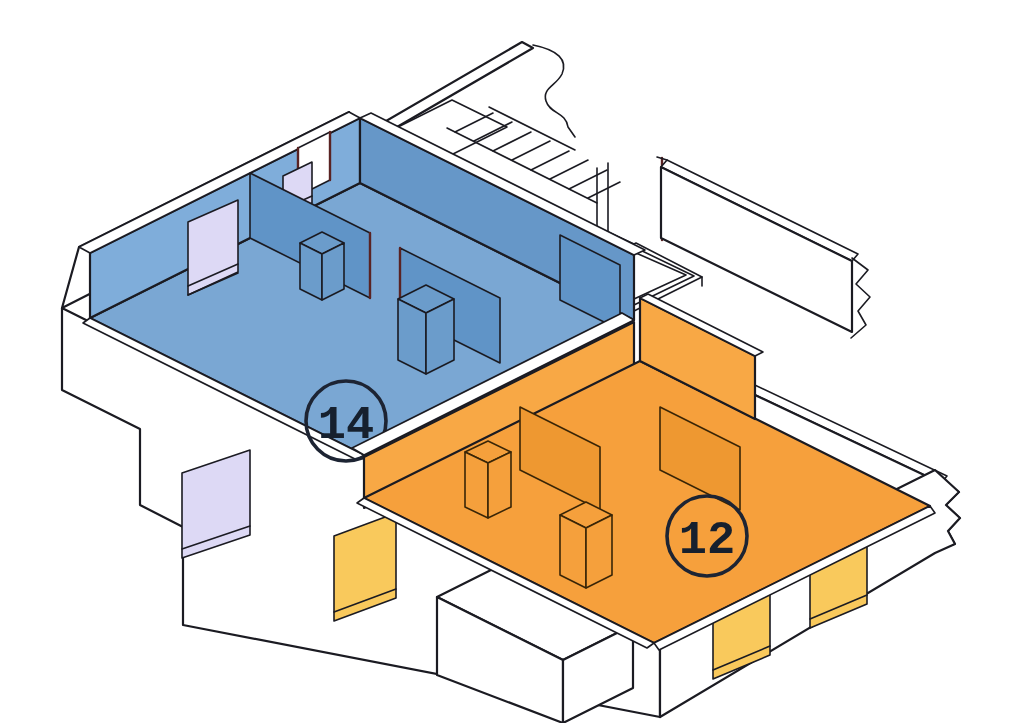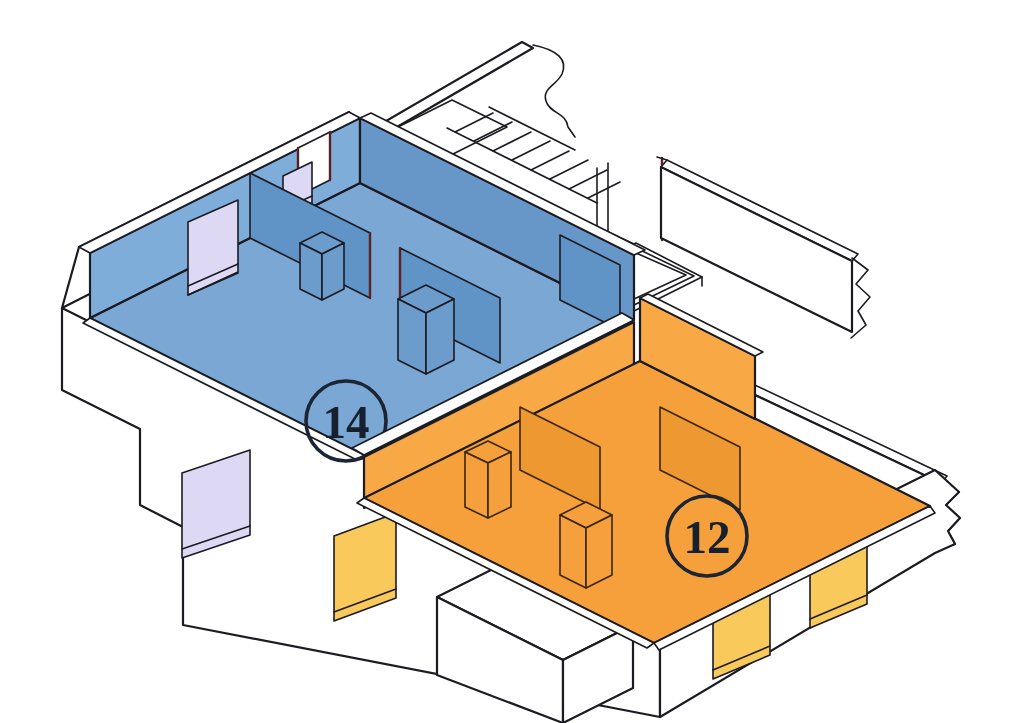--- a/index.html
+++ b/index.html
@@ -1,17 +1,17 @@
 <!DOCTYPE html>
 <html><head>
 <meta charset="utf-8">
 <style>
   html,body{margin:0;padding:0;background:#ffffff;}
   #stage{position:relative;width:1023px;height:723px;background:#ffffff;overflow:hidden;
-         font-family:Liberation Serif, serif;}
+         font-family:Liberation Mono, monospace;}
   svg{position:absolute;left:0;top:0;}
   .ink{stroke:#1b1b22;stroke-width:2.2;stroke-linejoin:round;stroke-linecap:round;}
   .thin{stroke:#1b1b22;stroke-width:1.6;stroke-linejoin:round;stroke-linecap:round;}
   .white{fill:#ffffff;}
   .nofill{fill:none;}
   .bfloor{fill:#7aa7d3;}
   .bwall{fill:#7fadda;}
   .bwall2{fill:#6697c8;}
   .bpart{fill:#6094c7;}
   .bbox{fill:#6b9ccb;}

